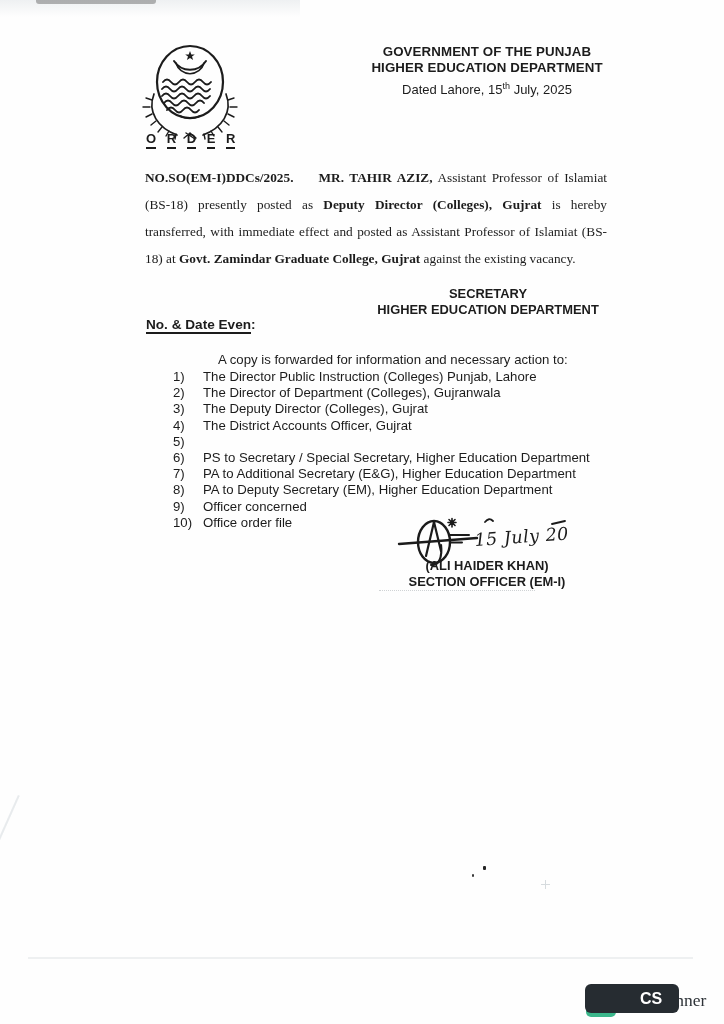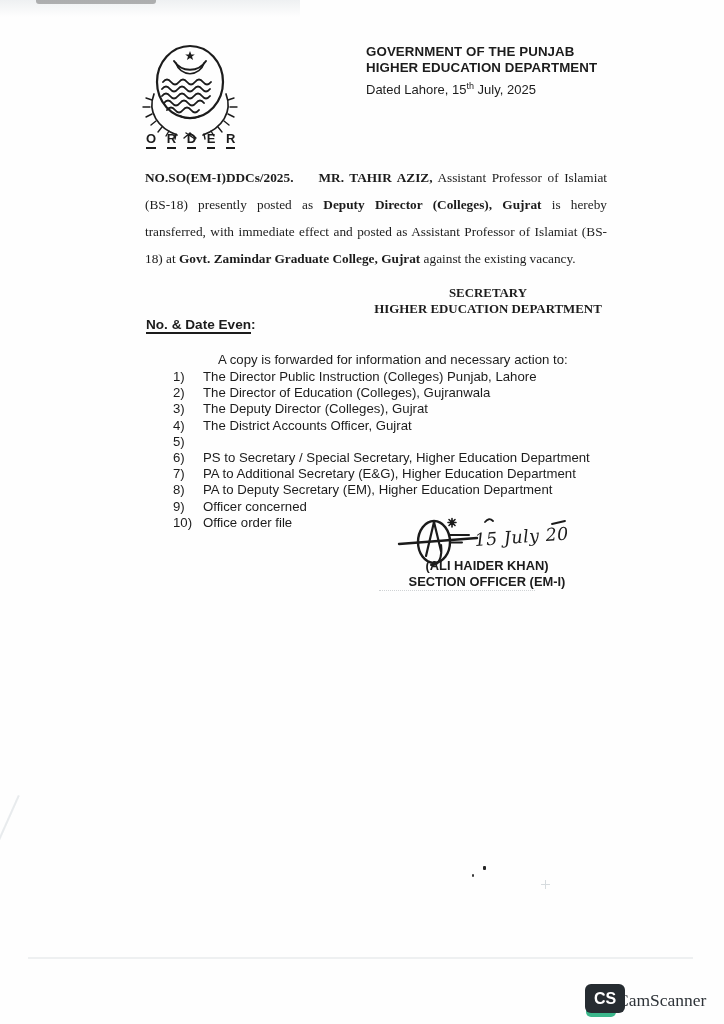--- a/index.html
+++ b/index.html
@@ -16,58 +16,58 @@
   .diag-mark{position:absolute;left:2px;top:792px;width:2px;height:78px;background:#e2e6e9;
     transform:rotate(24deg);opacity:.8;}
   .speck1{position:absolute;left:483px;top:866px;width:3px;height:4px;background:#262626;border-radius:1px;}
   .speck2{position:absolute;left:472px;top:874px;width:2px;height:3px;background:#3a3a3a;border-radius:1px;}
   .plus-mark-h{position:absolute;left:541px;top:884px;width:9px;height:1px;background:#d6dbde;}
   .plus-mark-v{position:absolute;left:545px;top:880px;width:1px;height:9px;background:#d6dbde;}
   .dotted-noise{position:absolute;left:379px;top:590px;width:156px;border-top:1.5px dotted #b9bdc0;opacity:.65;}
 
   
   .logo{position:absolute;left:137px;top:42px;width:106px;height:98px;}
-  .header-block{position:absolute;left:366px;top:44px;width:242px;}
+  .header-block{position:absolute;left:366px;top:44px;width:242px;text-align:center;}
   .hdr-line{font-weight:bold;font-size:13.3px;line-height:15.5px;letter-spacing:.1px;}
   .hdr-date{margin-top:6px;font-size:13px;font-weight:normal;}
   .hdr-date sup{font-size:9px;}
 
   
   .order-heading{position:absolute;left:146px;top:131px;font-weight:bold;font-size:13px;letter-spacing:0;}
   .order-letter{display:inline-block;border-bottom:2.6px solid #1c1c1c;padding-bottom:1px;margin-right:7px;}
   .order-para{position:absolute;left:145px;top:165px;width:462px;font-size:13.3px;
     line-height:26.9px;text-align:justify;font-family:Liberation Serif, serif;}
   .b{font-weight:bold;}
   .gap{display:inline-block;width:25px;}
 
   
   .secretary-block{position:absolute;left:360px;top:286px;width:256px;text-align:center;
-    font-weight:bold;font-size:12.9px;line-height:15.5px;font-family:Liberation Serif, serif;}
+    font-weight:bold;font-size:12.9px;line-height:15.5px;}
 
   
   .no-date{position:absolute;left:146px;top:317px;font-weight:bold;font-size:13.6px;}
   .no-date .u{text-decoration:underline;text-underline-offset:2.5px;text-decoration-thickness:1.8px;}
 
   
   .copy-intro{position:absolute;left:218px;top:352px;font-size:13.2px;}
   .copy-list{position:absolute;left:173px;top:369px;font-size:13.2px;}
   .copy-row{display:flex;height:16.2px;line-height:16.1px;}
   .copy-num{width:30px;flex:0 0 30px;}
 
   
   .sig-svg{position:absolute;left:395px;top:515px;}
   .sig-block{position:absolute;left:396px;top:558px;width:182px;text-align:center;
     font-weight:bold;font-size:12.9px;line-height:15.5px;}
 
   
   .camscanner{position:absolute;left:585px;top:984px;display:flex;align-items:center;}
   .cs-icon{position:relative;width:32px;height:33px;flex:0 0 32px;}
   .cs-accent{position:absolute;bottom:0;left:1px;width:30px;height:14px;border-radius:5px;background:#3bb78b;}
-  .cs-square{position:absolute;top:0;left:0;width:40px;height:29px;border-radius:6px;background:#262c31;
-    color:#fff;font-weight:bold;font-size:16px;display:flex;align-items:center;justify-content:center;}
+  .cs-square{position:absolute;top:0;left:0;width:56px;height:29px;border-radius:6px;background:#262c31;
+    color:#fff;font-weight:bold;font-size:16px;display:flex;align-items:center;justify-content:center;padding-left:38px;}
   .cs-text{font-family:"Liberation Serif",serif;font-size:17.5px;color:#2e3338;}
 </style>
 </head>
 <body>
 
 <div class="page">
 
   <div class="shade-top"></div>
   <div class="edge-line"></div>
   <div class="bottom-edge"></div>
@@ -124,21 +124,21 @@
   <div class="no-date"><span class="u">No. &amp; Date Even</span><span>:</span></div>
 
   <div class="copy-intro">A copy is forwarded for information and necessary action to:</div>
   <div class="copy-list">
     <div class="copy-row">
         <span class="copy-num">1)</span>
         <span>The Director Public Instruction (Colleges) Punjab, Lahore</span>
       </div>
     <div class="copy-row">
         <span class="copy-num">2)</span>
-        <span>The Director of Education (Colleges), Gujranwala</span>
+        <span>The Director of Department (Colleges), Gujranwala</span>
       </div>
     <div class="copy-row">
         <span class="copy-num">3)</span>
         <span>The Deputy Director (Colleges), Gujrat</span>
       </div>
     <div class="copy-row">
         <span class="copy-num">4)</span>
         <span>The District Accounts Officer, Gujrat</span>
       </div>
     <div class="copy-row">

